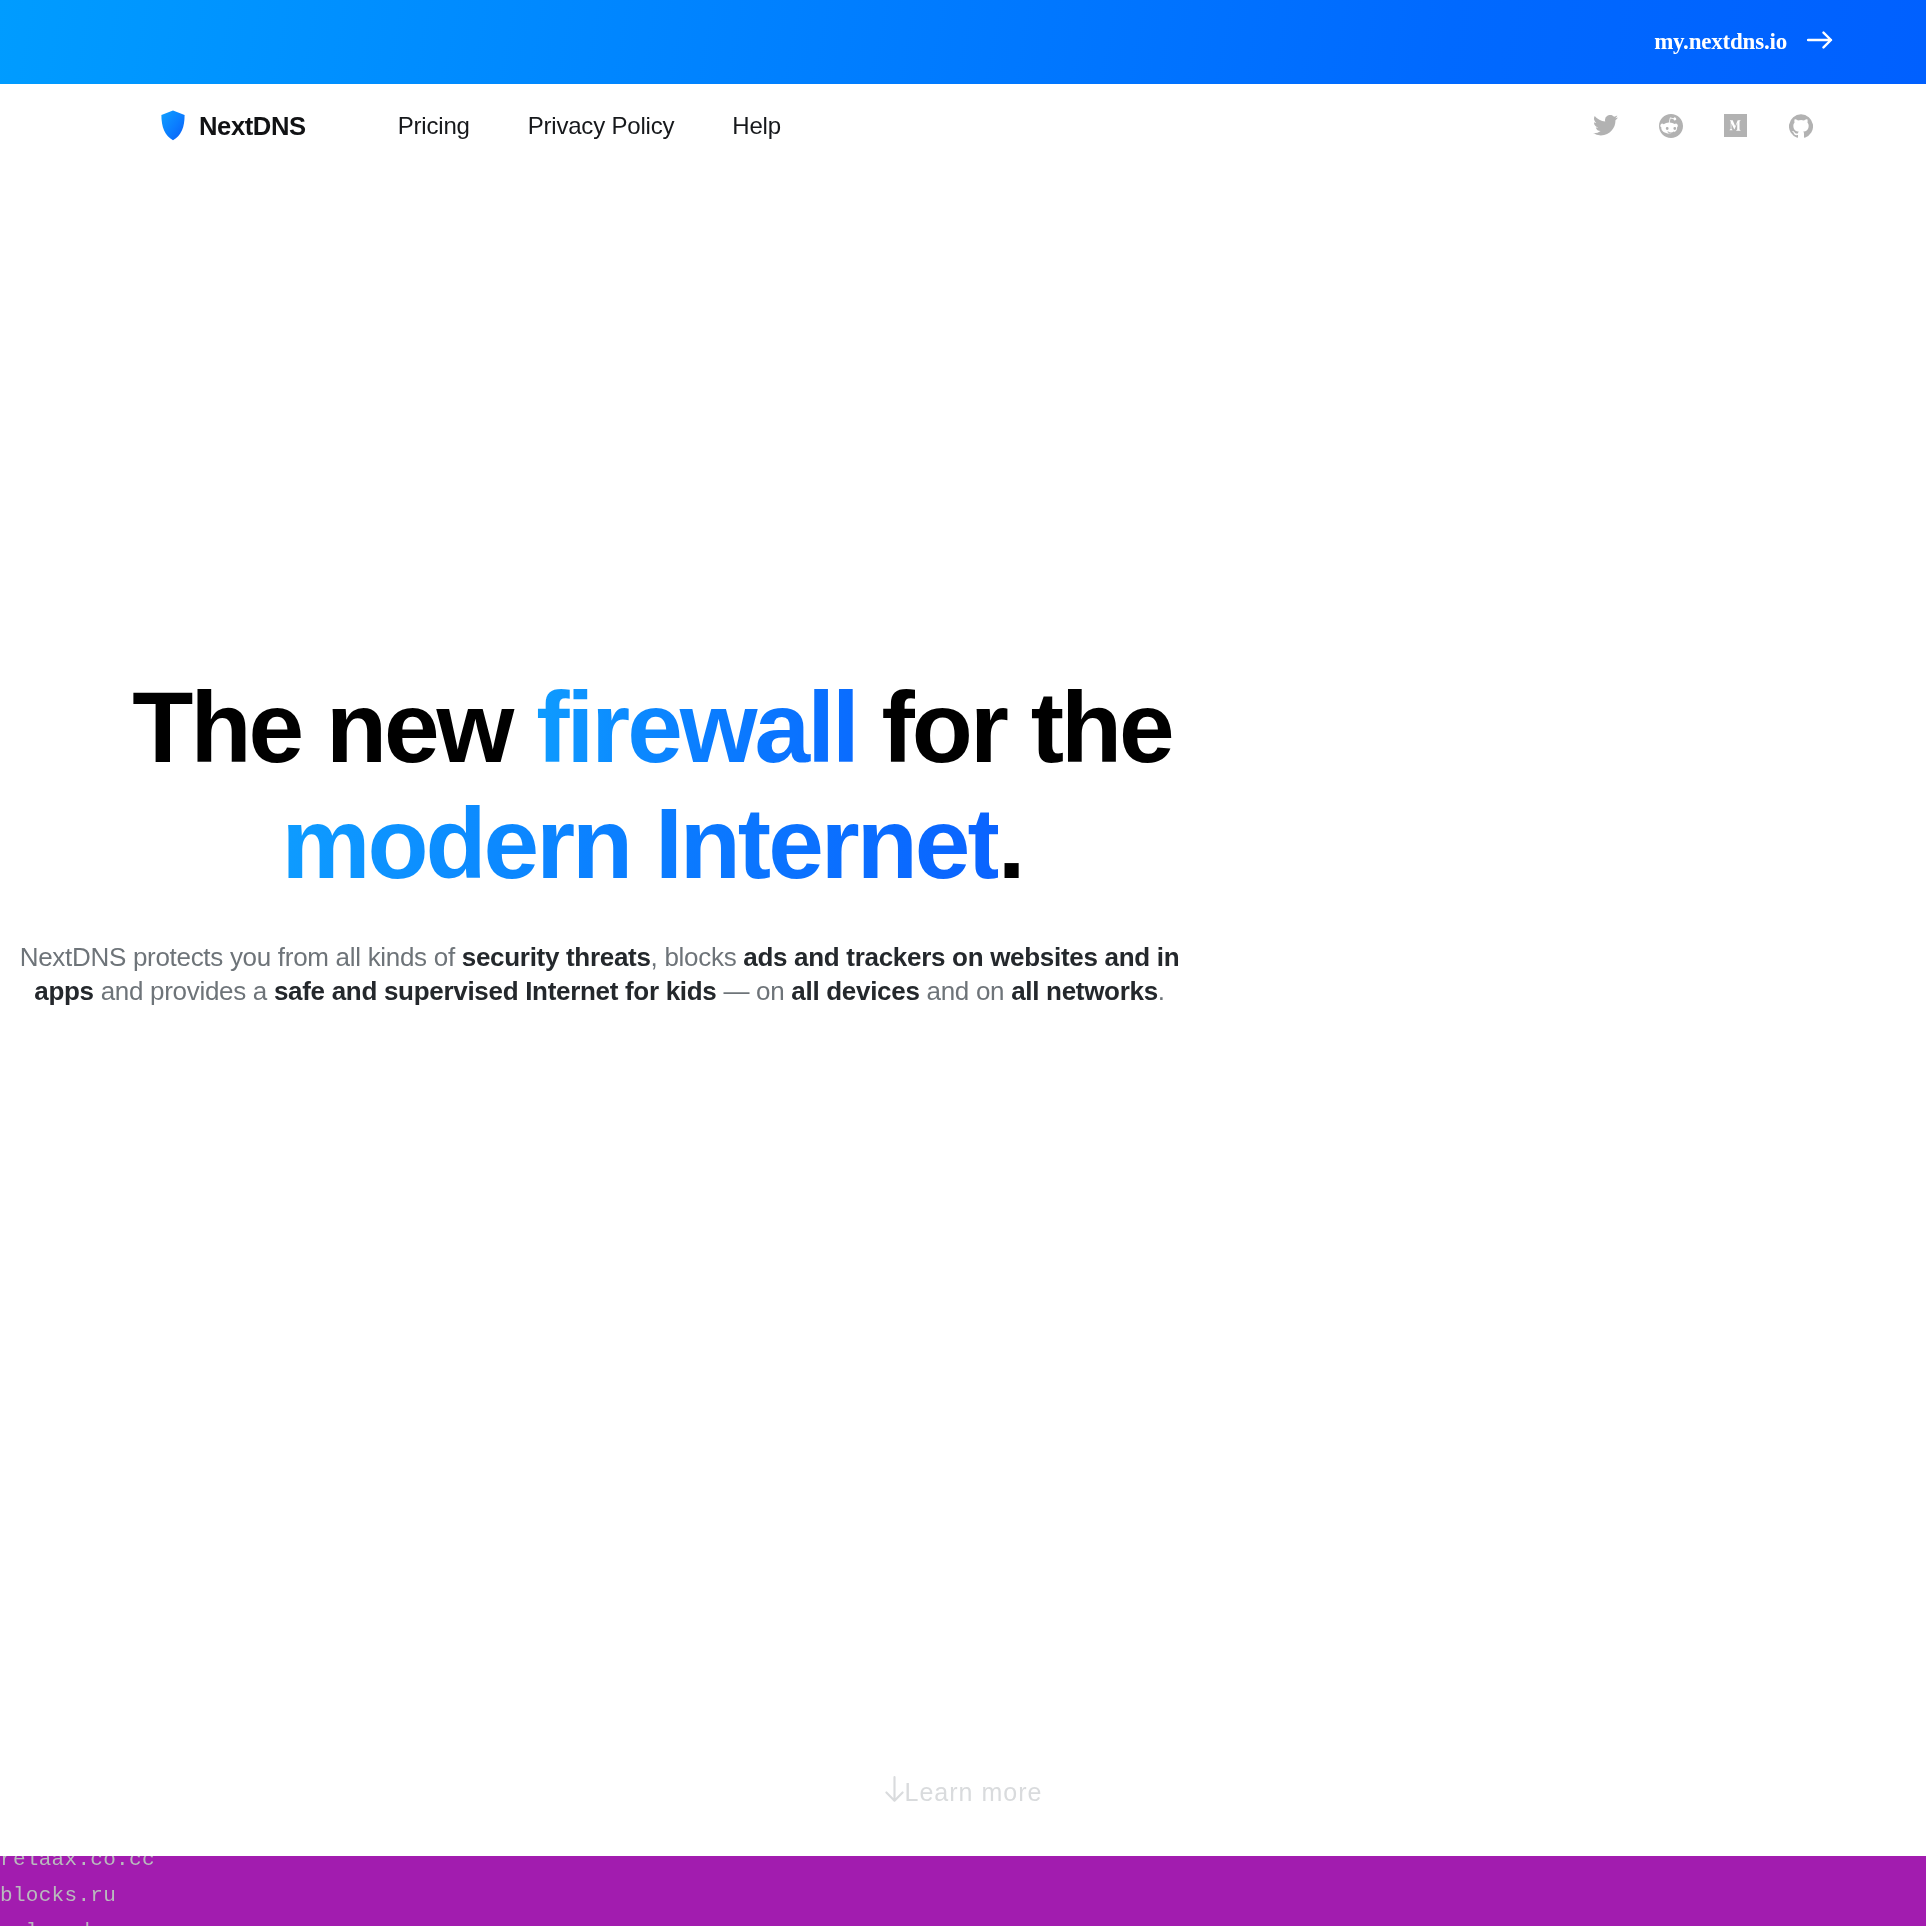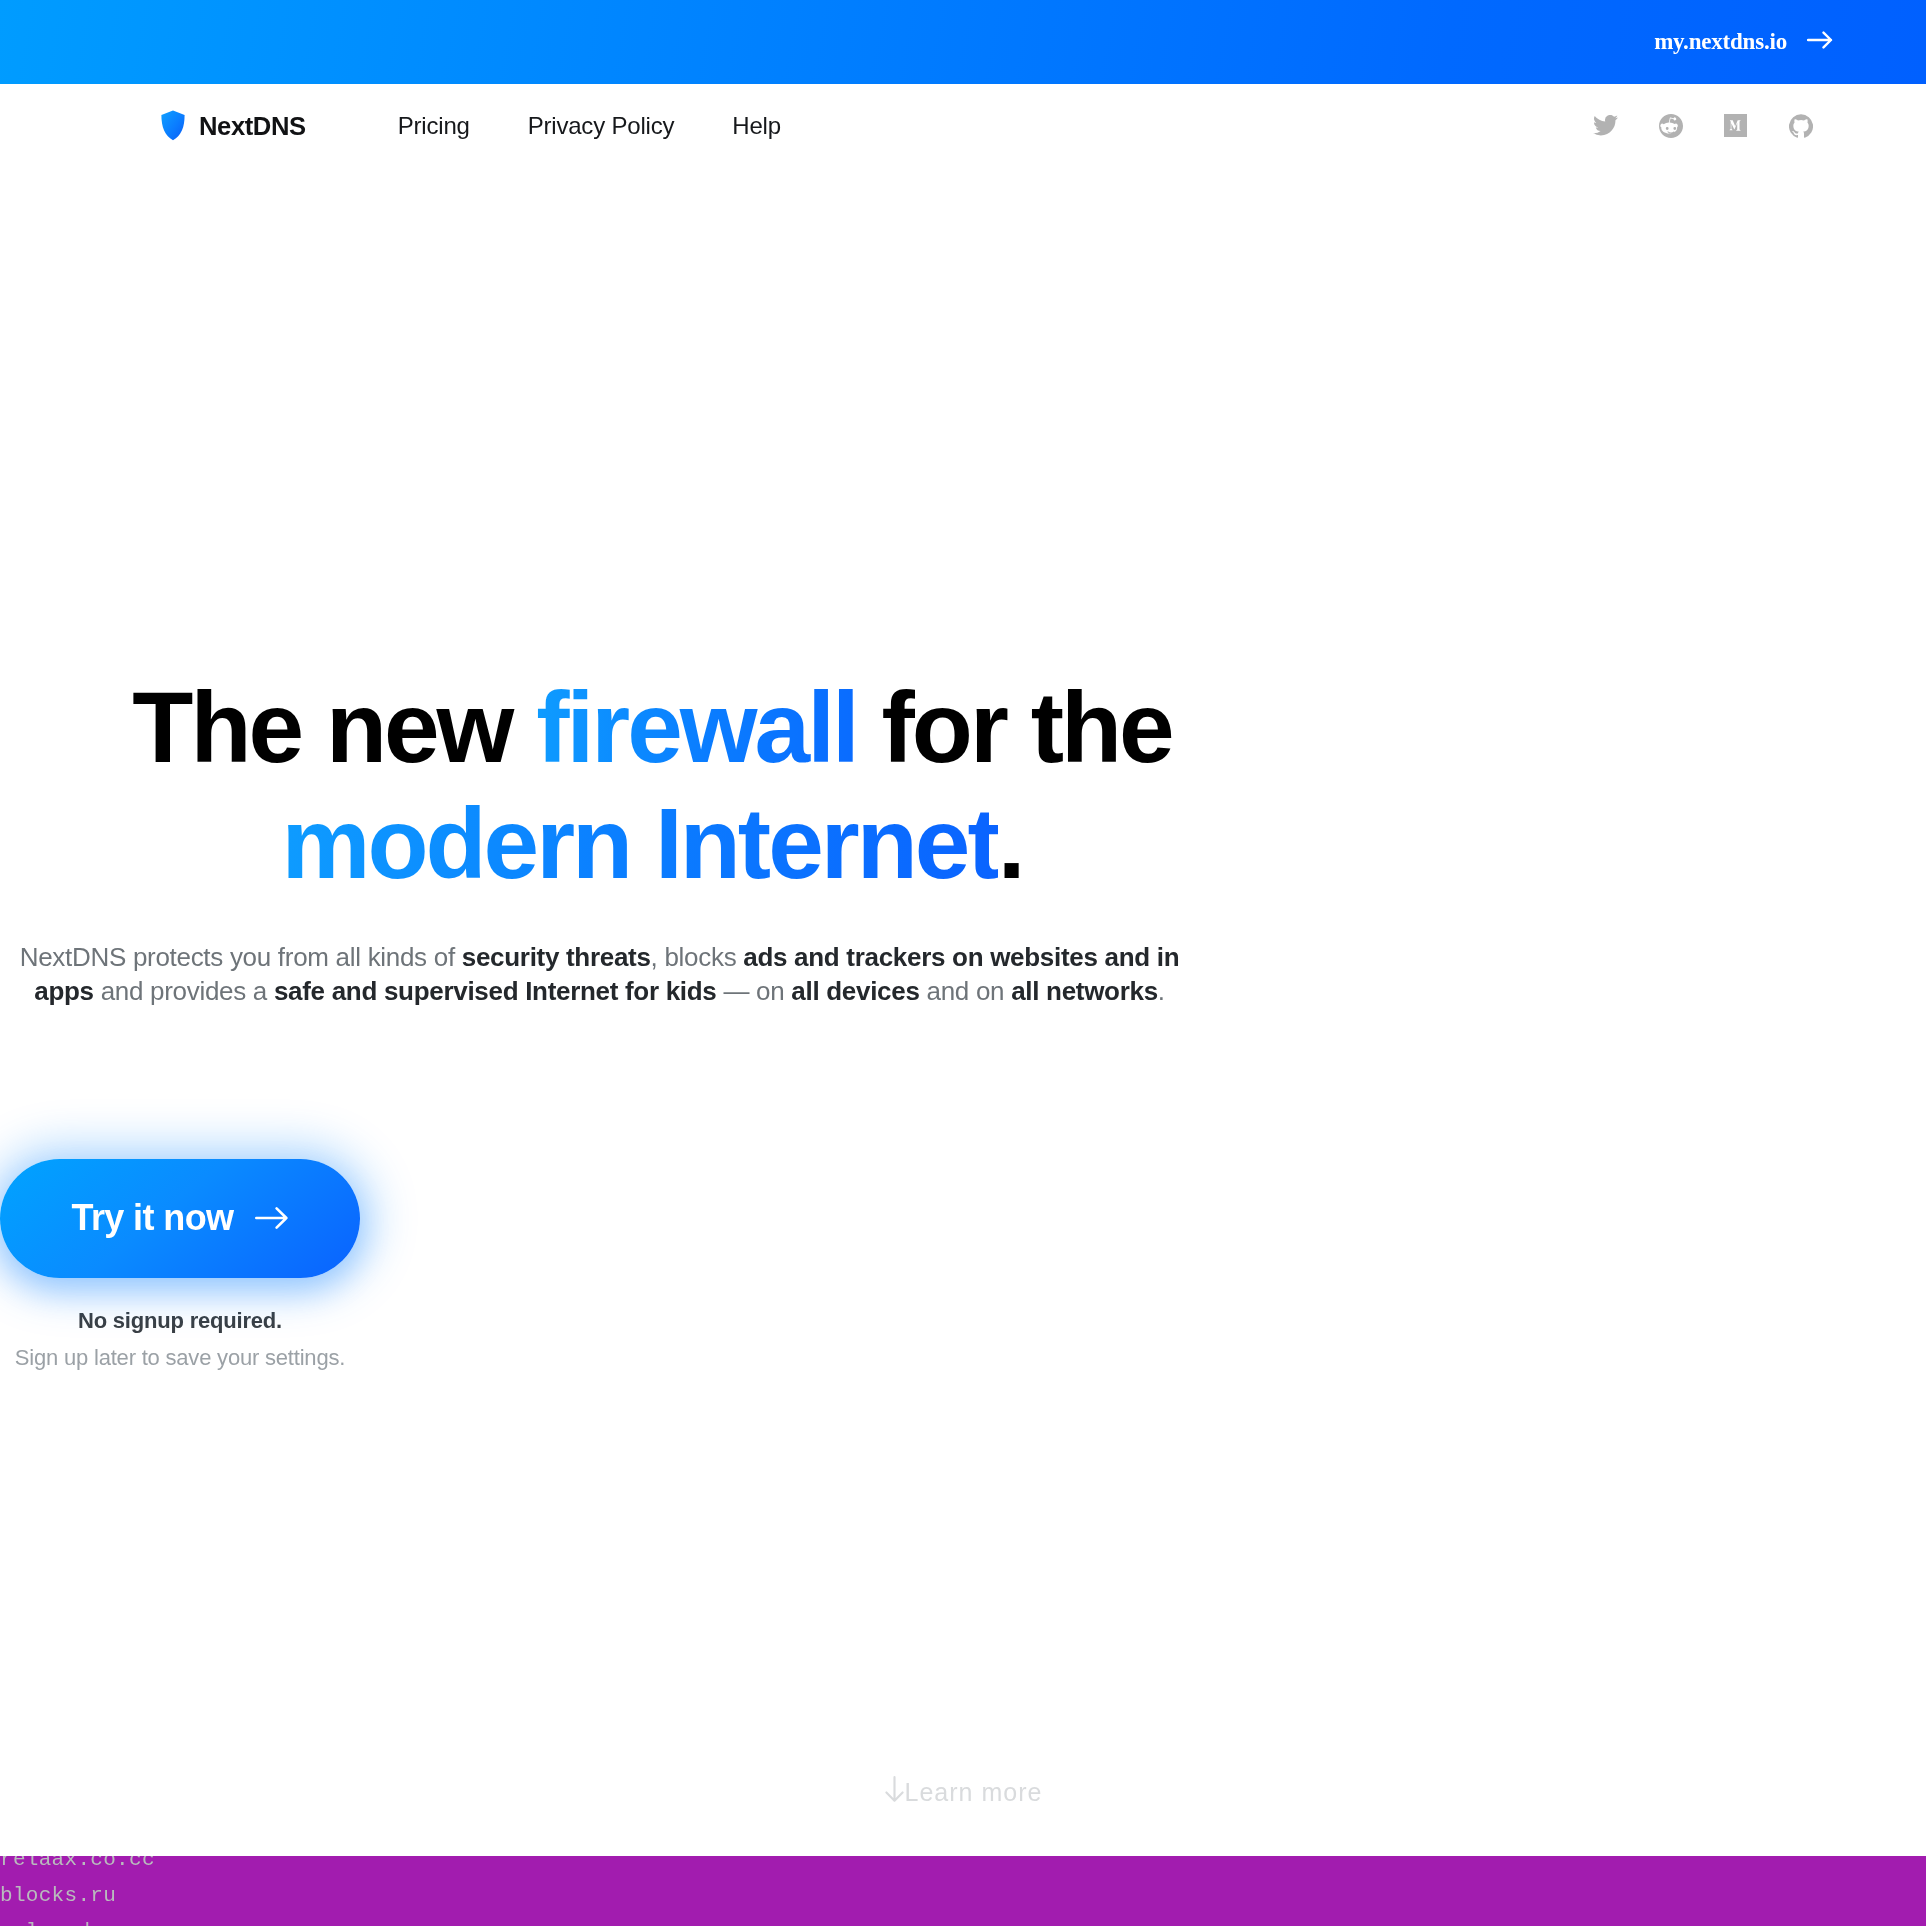--- a/index.html
+++ b/index.html
@@ -301,32 +301,20 @@
 <section class="hero">
 
   <h1 class="headline">
     <span><span>The new </span><span class="hl-accent">firewall</span><span> for the</span></span>
     <br>
     <span class="hl-line2">modern Internet</span><span class="hl-dot">.</span>
   </h1>
 
   <p class="subhead"><span>NextDNS protects you from all kinds of </span><b>security threats</b><span>, blocks </span><b>ads and trackers on websites and in apps</b><span> and provides a </span><b>safe and supervised Internet for kids</b><span> — on </span><b>all devices</b><span> and on </span><b>all networks</b><span>.</span></p>
 
-  <div class="cta-wrap">
-    <button class="cta-btn">
-      <span>Try it now</span>
-      <span class="cta-arrow">
-        <svg width="34" height="24" viewBox="0 0 26 18" fill="none">
-          <path d="M1 9H24M24 9L16.5 1.6M24 9L16.5 16.4" stroke="#ffffff" stroke-width="2" stroke-linecap="round" stroke-linejoin="round"></path>
-        </svg>
-      </span>
-    </button>
-    <div class="cta-note1">No signup required.</div>
-    <div class="cta-note2">Sign up later to save your settings.</div>
-  </div>
 
 </section>
 
 <a class="learn">
   <span class="learn-arrow">
     <svg width="21" height="27" viewBox="0 0 18 24" fill="none">
       <path d="M9 1V22M9 22L1.8 14.6M9 22L16.2 14.6" stroke="currentColor" stroke-width="1.9" stroke-linecap="round" stroke-linejoin="round"></path>
     </svg>
   </span>
   <span>Learn more</span>

